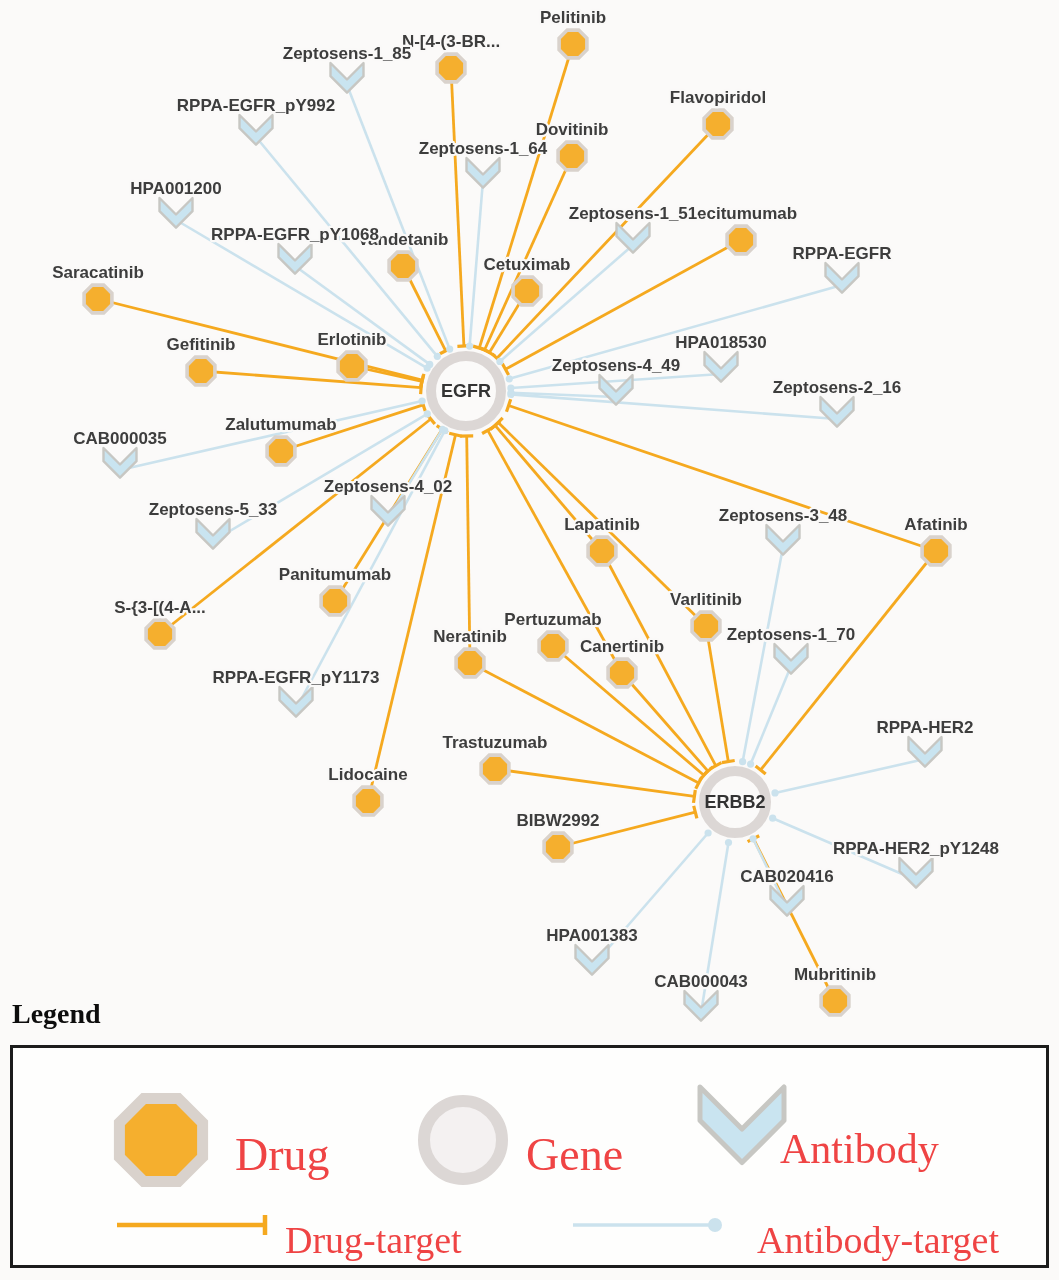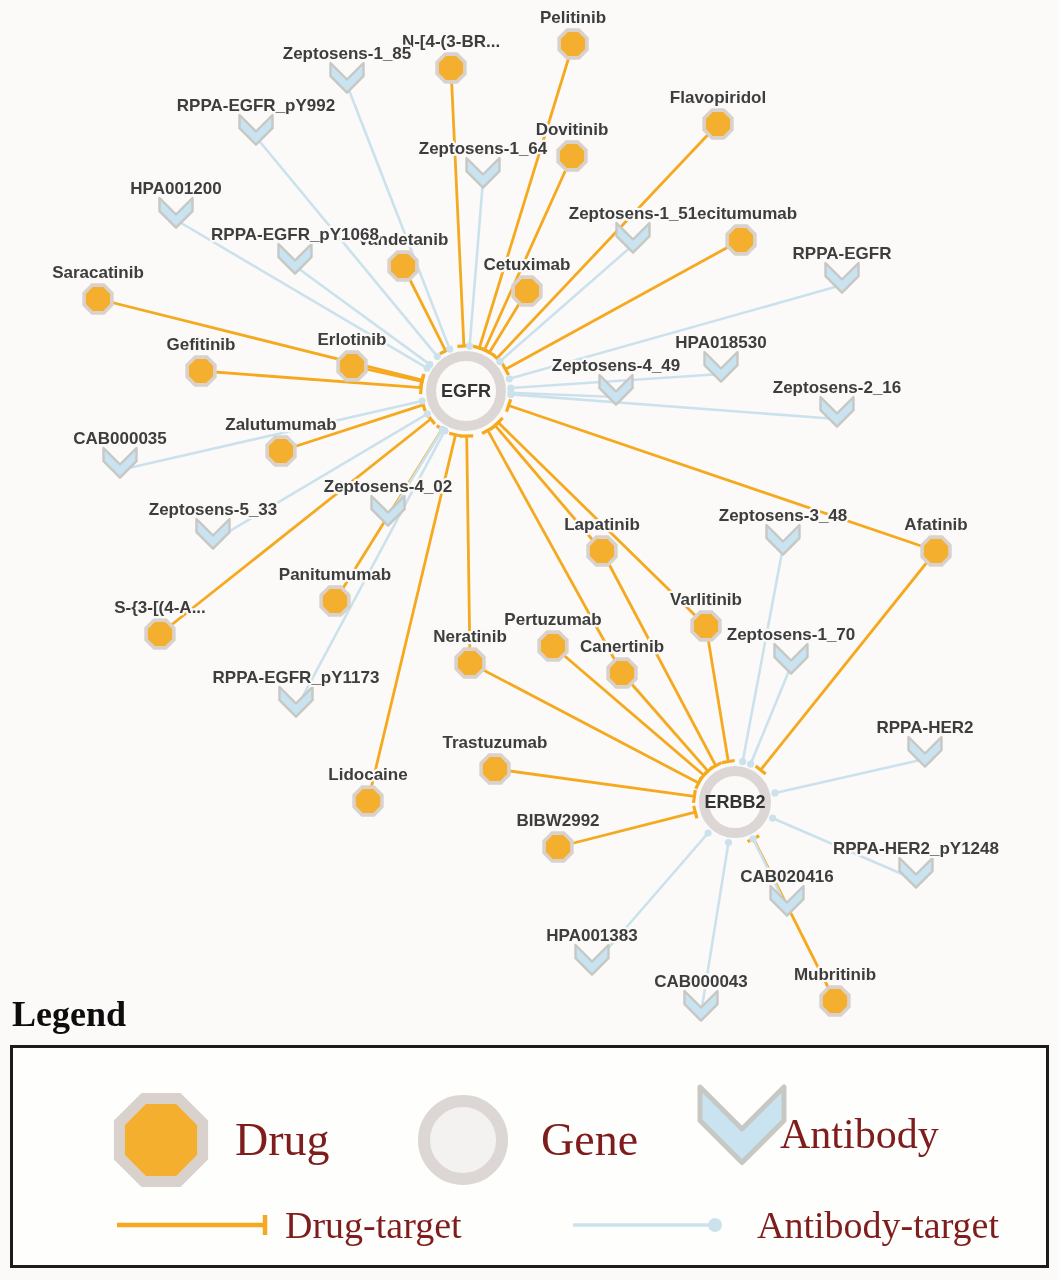--- a/index.html
+++ b/index.html
@@ -3,25 +3,25 @@
 <meta charset="utf-8">
 <style>
   html,body{margin:0;padding:0;background:#ffffff;}
   .page{position:relative;width:1059px;height:1280px;background:#FBFAF9;overflow:hidden;
         font-family:"Liberation Sans",sans-serif;}
   #network{position:absolute;top:0;left:0;display:block;}
   .node-label{font-family:"Liberation Sans",sans-serif;font-weight:bold;font-size:17px;
               fill:#3D3D3D;paint-order:stroke;stroke:#FAF9F8;stroke-width:4.5px;stroke-linejoin:round;}
   .gene-label{font-family:"Liberation Sans",sans-serif;font-weight:bold;font-size:18px;fill:#333333;}
   .legend-title{position:absolute;top:994px;left:12px;font-family:"Liberation Serif",serif;
-                font-weight:bold;font-size:36px;color:#0d0d0d;line-height:40px;}
+                font-weight:bold;font-size:28px;color:#0d0d0d;line-height:40px;}
   .legend-box{position:absolute;top:1045px;left:10px;width:1033px;height:217px;
               border:3px solid #1C1C1C;background:#FEFEFD;}
   .legend-icon{position:absolute;}
-  .legend-label{position:absolute;font-family:"Liberation Serif",serif;color:#7f1d1d;}
+  .legend-label{position:absolute;font-family:"Liberation Serif",serif;color:#ef4444;margin-top:15px;}
   .legend-label.big{font-size:46px;line-height:52px;}
   .legend-label.small{font-size:38px;line-height:38px;}
 </style>
 </head>
 <body>
 
 <div class="page">
 
   <svg id="network" width="1059" height="1040" viewBox="0 0 1059 1040">
       <g>
@@ -226,21 +226,21 @@
 
   <div class="legend-box">
     <svg id="legend-drug-icon" class="legend-icon" style="left:88px;top:32px;" width="120" height="120">
         <polygon points="101.6,77.2 77.2,101.6 42.8,101.6 18.4,77.2 18.4,42.8 42.8,18.4 77.2,18.4 101.6,42.8" fill="#F5AF2E" stroke="#D9D2CC" stroke-width="11"></polygon>
       </svg>
     <div class="legend-label big" style="left:222px;top:66px;">Drug</div>
 
     <svg id="legend-gene-icon" class="legend-icon" style="left:393px;top:35px;" width="115" height="115">
         <circle cx="57" cy="57" r="39" fill="#F4F1F1" stroke="#DCD7D5" stroke-width="12"></circle>
       </svg>
-    <div class="legend-label big" style="left:528px;top:66px;text-align:right;">Gene</div>
+    <div class="legend-label big" style="left:513px;top:66px;text-align:right;">Gene</div>
 
     <svg id="legend-antibody-icon" class="legend-icon" style="left:672px;top:35px;" width="115" height="115">
         <path d="M15.0,4.0L57.0,46.0L99.0,4.0L99.0,37.6L57.0,79.6L15.0,37.6Z" fill="#C9E4F0" stroke="#C7C7C3" stroke-width="5" stroke-linejoin="round"></path>
       </svg>
     <div class="legend-label big" style="left:767px;top:60px;font-size:42px;">Antibody</div>
 
     <svg id="legend-drug-edge-icon" class="legend-icon" style="left:100px;top:163px;" width="170" height="28">
         <line x1="4" y1="14" x2="152" y2="14" stroke="#F5A91F" stroke-width="4.5"></line>
         <line x1="152" y1="4" x2="152" y2="24" stroke="#F5A91F" stroke-width="4.5"></line>
       </svg>

